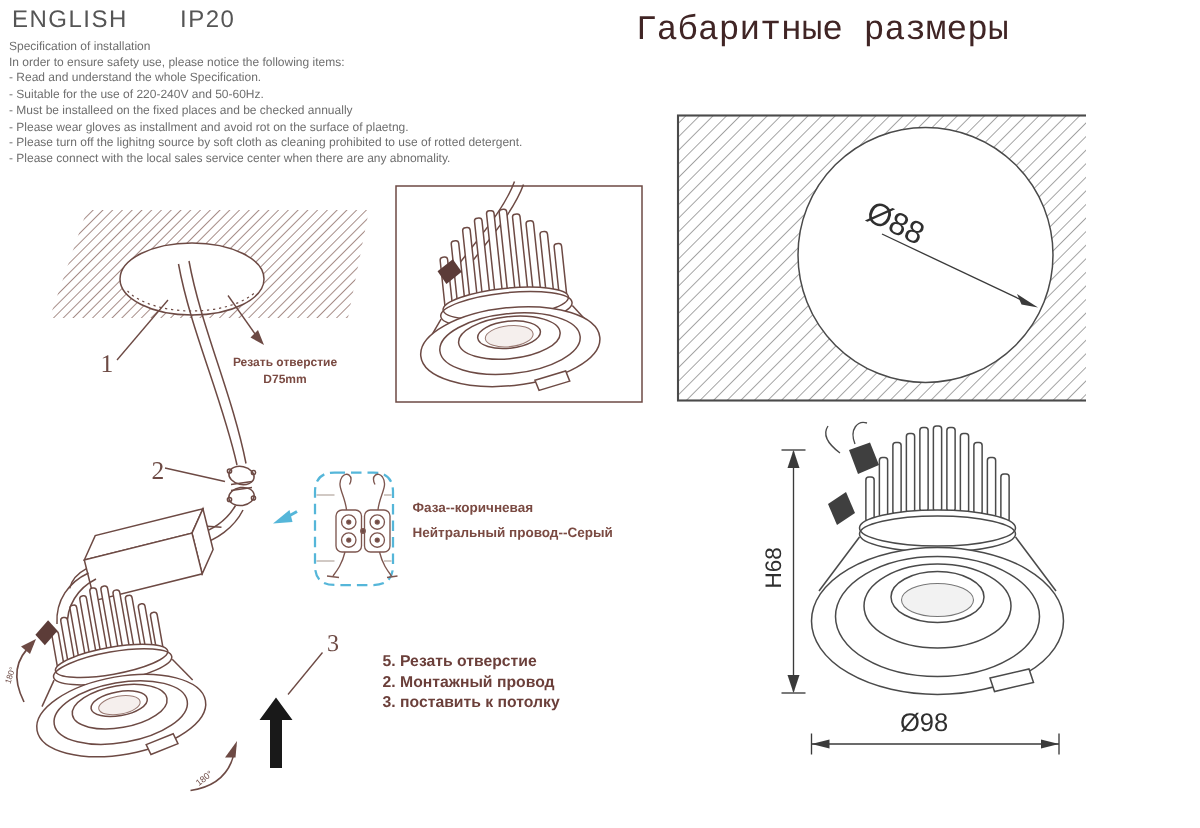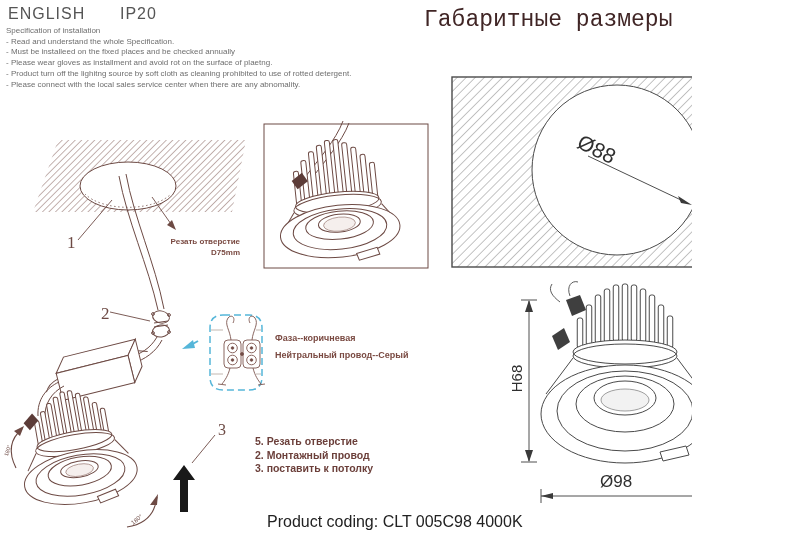--- a/index.html
+++ b/index.html
@@ -1,46 +1,48 @@
 <!DOCTYPE html>
 <html><head>
 <meta charset="utf-8">
 <style>
   html,body{margin:0;padding:0;background:#fff;}
   #screen{
     position:relative;width:692px;height:552px;background:#ffffff;
-    font-family:"Liberation Sans", sans-serif;overflow:hidden;
+    font-family:"Liberation Sans", sans-serif;overflow:hidden;padding-left:32px;
   }
   .lbl{position:absolute;white-space:nowrap;}
   .hdr{font-size:16px;color:#555;letter-spacing:1px;}
   .spec{position:absolute;left:6px;top:26px;font-size:8px;line-height:10.7px;color:#6e6e6e;}
   .dims-title{font-size:23px;color:#402525;}
   .num{font-family:"Liberation Serif", serif;font-size:17px;color:#6d4a44;}
-  .brown-sm{font-size:8px;font-weight:bold;color:#7a4a42;line-height:11px;text-align:right;}
+  .brown-sm{font-size:8px;font-weight:bold;color:#7a4a42;line-height:11px;text-align:center;}
   .wire-lbl{font-size:9px;font-weight:bold;color:#7a4a42;}
   .steps{position:absolute;left:255px;top:435px;font-size:10.5px;font-weight:bold;
          color:#6b3f3a;line-height:13.5px;}
   .rot-lbl{font-size:6px;color:#6d4a44;transform-origin:left top;}
   .dim-lbl{color:#2f2f2f;}
   svg{position:absolute;}
 </style>
 </head>
 <body>
 
 <div id="screen">
 
   <div class="lbl hdr" style="left:8px;top:5px;">ENGLISH</div>
   <div class="lbl hdr" style="left:120px;top:5px;">IP20</div>
 
   <div class="spec">
     <div>Specification of installation</div>
+    <div>In order to ensure safety use, please notice the following items:</div>
     <div>- Read and understand the whole Specification.</div>
+    <div>- Suitable for the use of 220-240V and 50-60Hz.</div>
     <div>- Must be installeed on the fixed places and be checked annually</div>
     <div>- Please wear gloves as installment and avoid rot on the surface of plaetng.</div>
-    <div>- Product turn off the lighitng source by soft cloth as cleaning prohibited to use of rotted detergent.</div>
+    <div>- Please turn off the lighitng source by soft cloth as cleaning prohibited to use of rotted detergent.</div>
     <div>- Please connect with the local sales service center when there are any abnomality.</div>
   </div>
 
   <div class="lbl dims-title" style="left:424px;top:7px;font-family:Liberation Mono, monospace;">Габаритные размеры</div>
 
   <svg width="440" height="442" viewBox="0 110 440 442" style="left:0;top:110px;">
     <defs>
       <pattern id="hb" patternUnits="userSpaceOnUse" width="4.6" height="4.6" patternTransform="rotate(45)">
         <line x1="0" y1="0" x2="0" y2="4.6" stroke="#7d564f" stroke-width="0.9"></line>
       </pattern>
@@ -266,15 +268,14 @@
 
   <div class="lbl rot-lbl" style="left:3px;top:455px;font-size:5.5px;transform:rotate(-72deg);">180°</div>
   <div class="lbl rot-lbl" style="left:130px;top:521px;transform:rotate(-38deg);">180°</div>
 
   <div class="lbl dim-lbl" style="left:584px;top:130px;font-size:21px;transform:rotate(26deg);transform-origin:left top;">Ø88</div>
 
   <div class="lbl dim-lbl" style="left:494px;top:370px;width:44px;text-align:center;font-size:15px;transform:rotate(-90deg);">H68</div>
 
   <div class="lbl dim-lbl" style="left:600px;top:472px;font-size:17px;">Ø98</div>
 
-  <div class="lbl" style="left:267px;top:513px;font-size:16px;color:#222;">Product coding: CLT 005C98 4000K</div>
 
 </div>
 
 </body></html>

